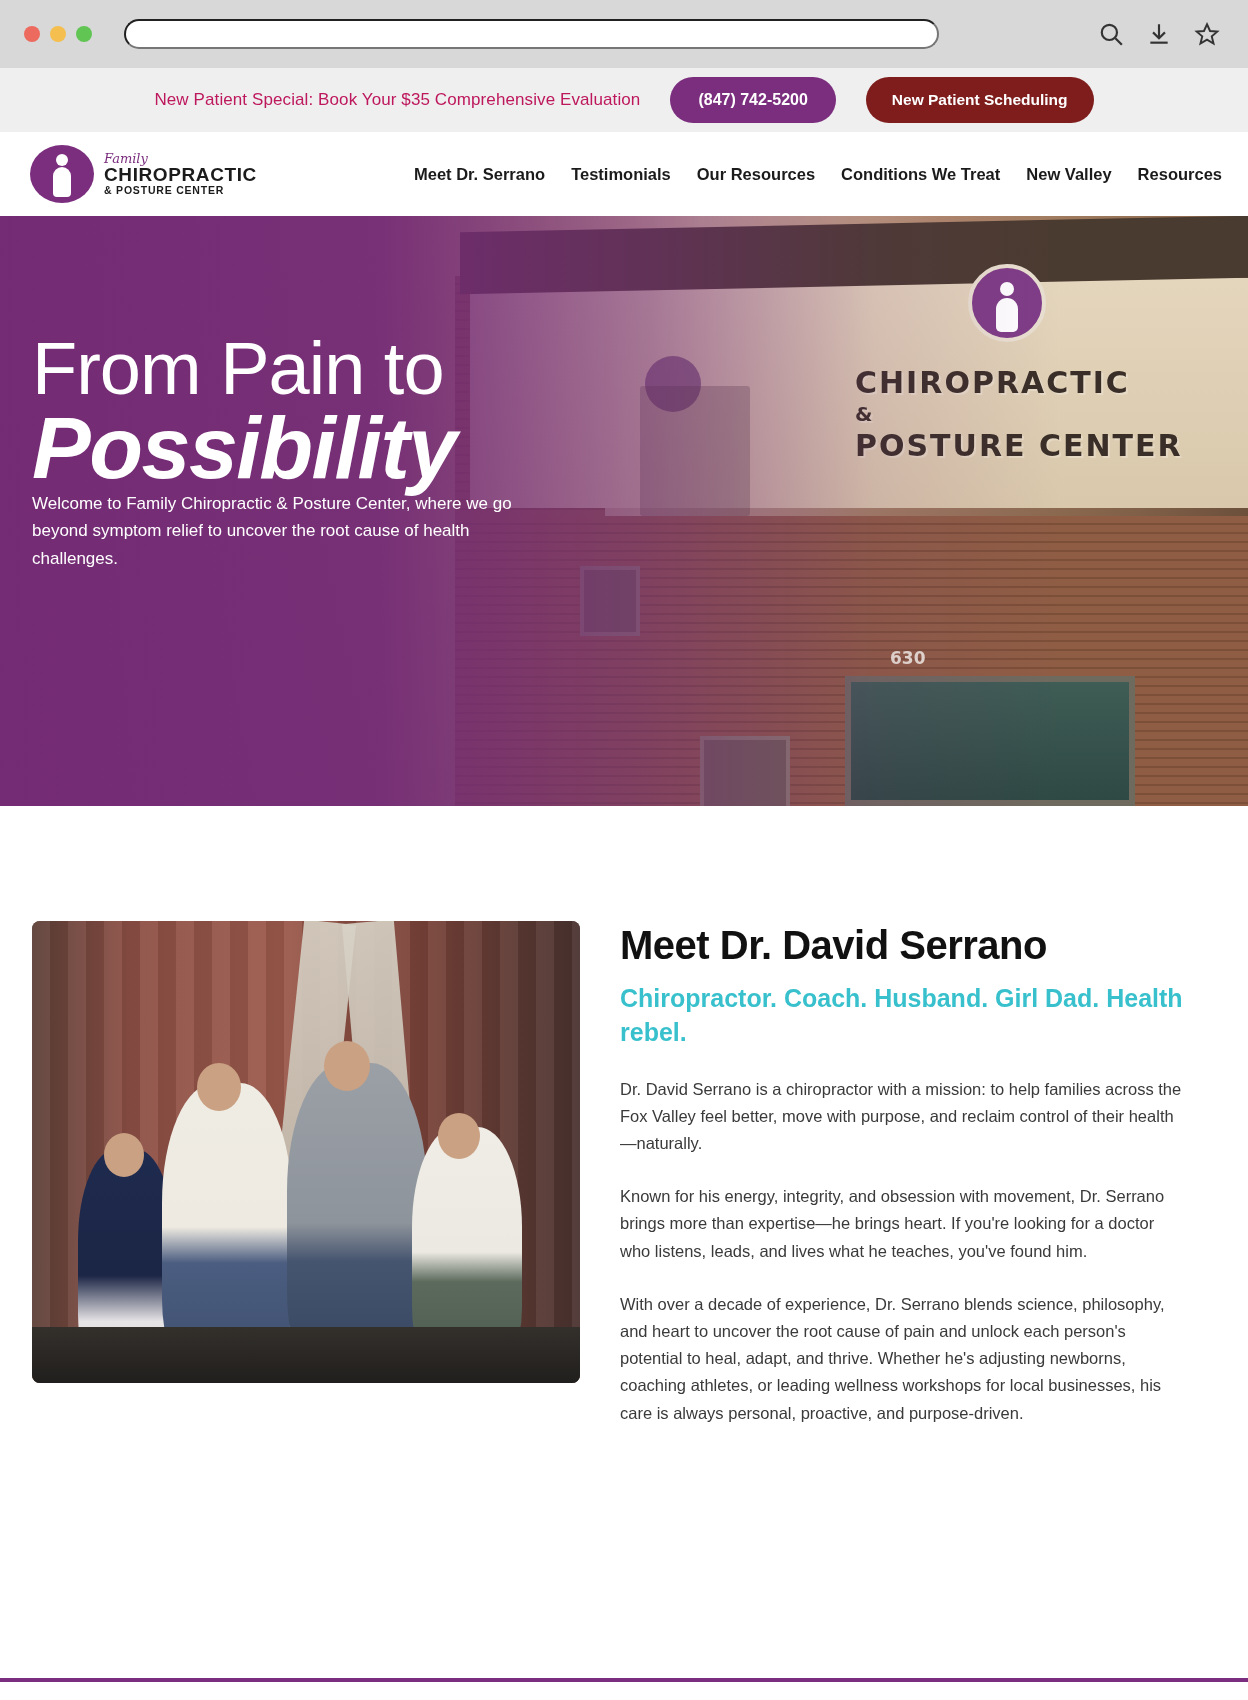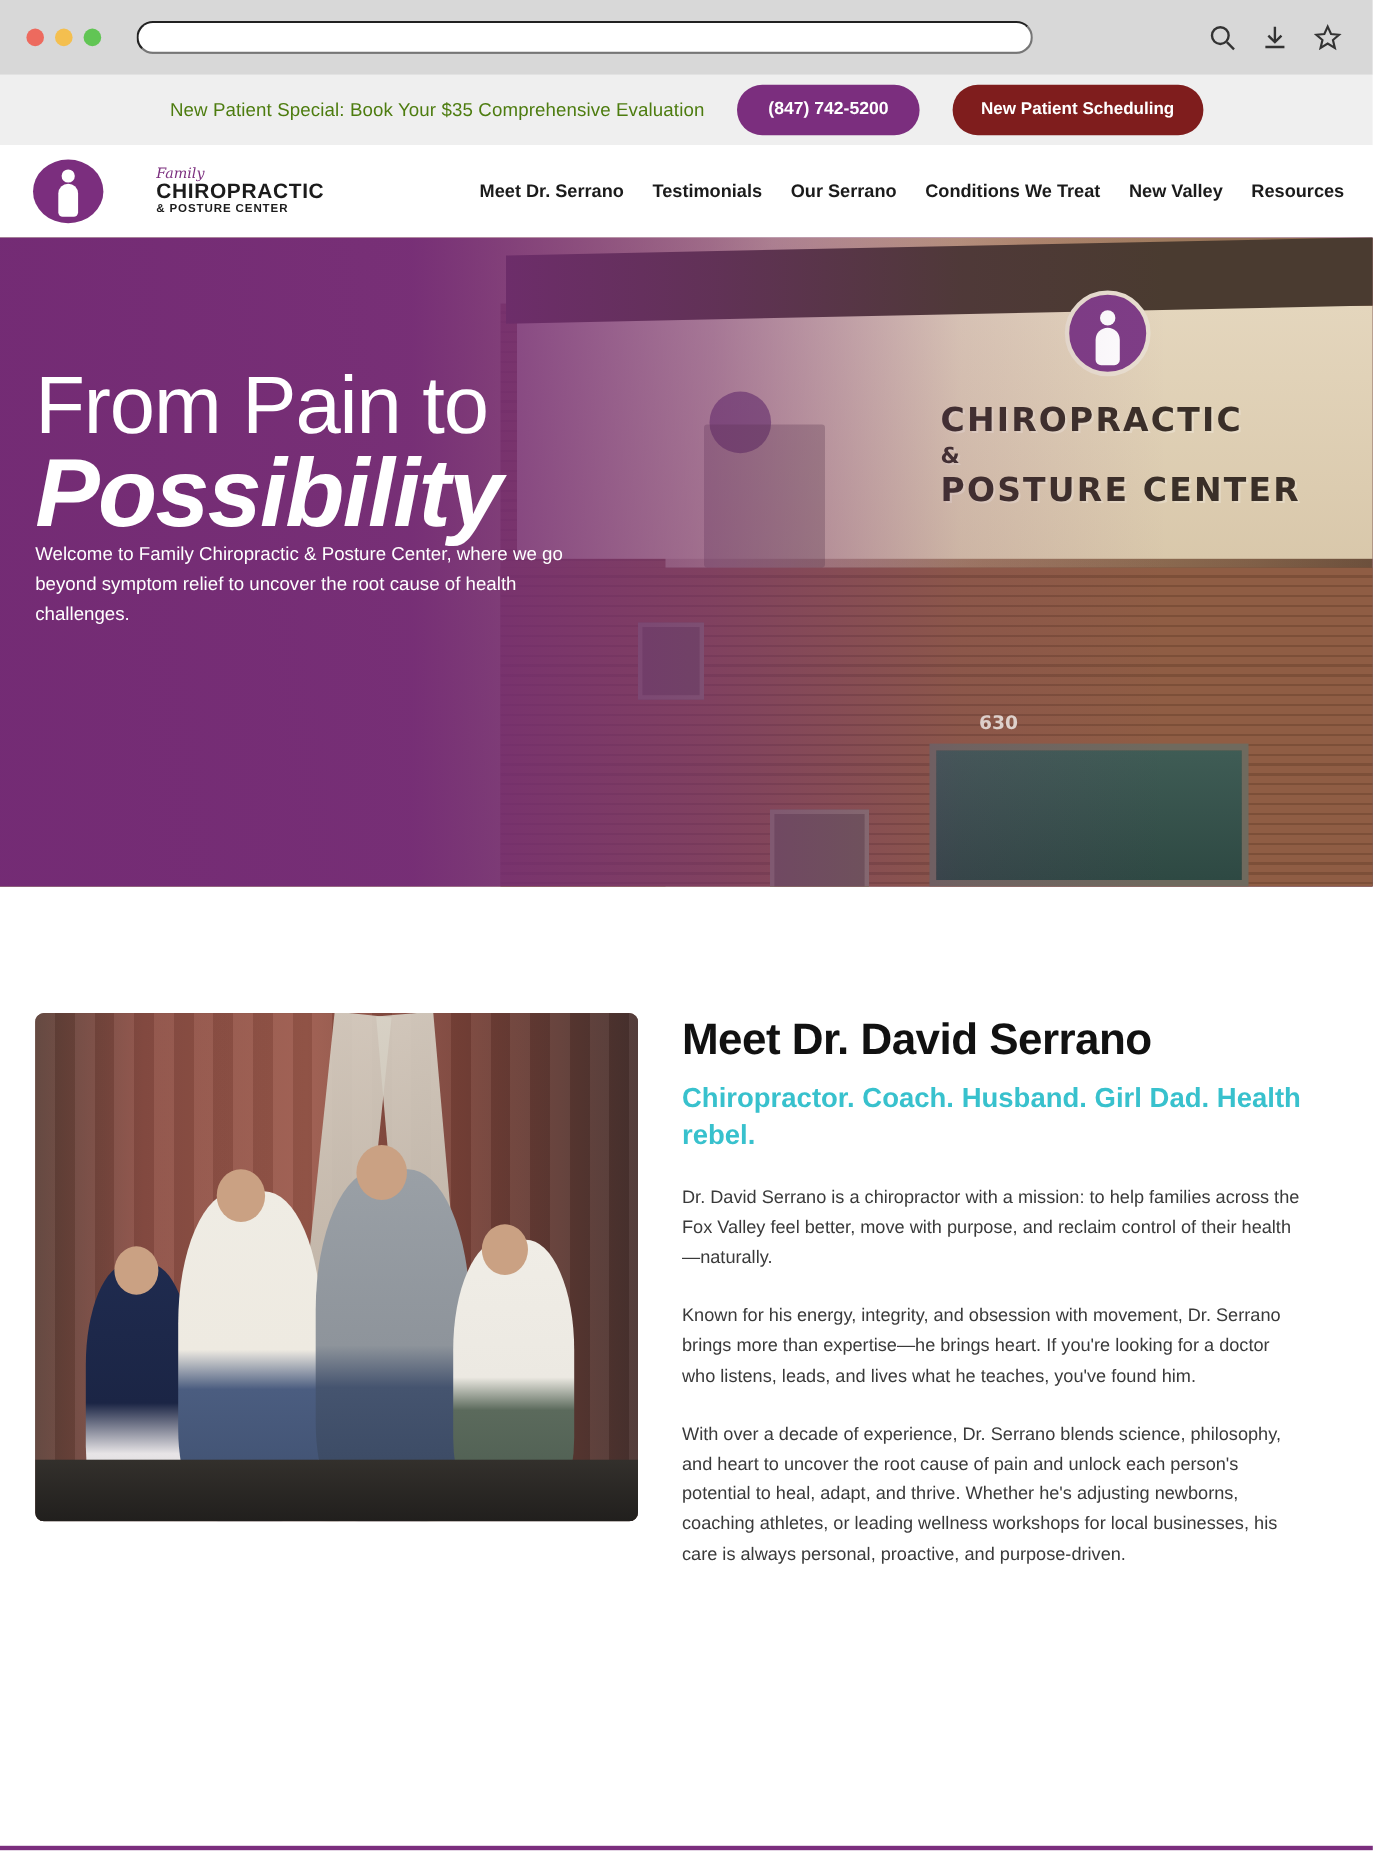--- a/index.html
+++ b/index.html
@@ -41,21 +41,21 @@
     height: 64px;
     background: #efefef;
     display: flex;
     align-items: center;
     justify-content: center;
     gap: 30px;
     padding: 0 24px;
   }
   .announce-text {
     font-size: 17px;
-    color: #4d7c0f;
+    color: #be185d;
     letter-spacing: .1px;
   }
   .btn-phone {
     background: #7b2e7e;
     color: #fff;
     border-radius: 26px;
     padding: 14px 28px;
     font-size: 16px;
     font-weight: bold;
     border: none;
@@ -102,21 +102,21 @@
   }
   .logo-mark::before {
     content: "";
     position: absolute;
     left: 50%; top: 22px;
     width: 18px; height: 30px;
     background: #fff;
     border-radius: 9px 9px 4px 4px;
     transform: translateX(-50%);
   }
-  .logo-text { line-height: 1.05; margin-left: 38px; }
+  .logo-text { line-height: 1.05; }
   .logo-family {
     font-family: "DejaVu Serif", serif;
     font-style: italic;
     color: #7b2e7e;
     font-size: 13px;
   }
   .logo-main { font-size: 19px; font-weight: bold; letter-spacing: .6px; color: #1b1b1b; }
   .logo-sub { font-size: 10.5px; font-weight: bold; letter-spacing: .8px; color: #1b1b1b; }
   .nav-links {
     flex: 1;
@@ -394,21 +394,21 @@
     <div class="logo-mark"></div>
     <div class="logo-text">
       <div class="logo-family">Family</div>
       <div class="logo-main">CHIROPRACTIC</div>
       <div class="logo-sub">&amp; POSTURE CENTER</div>
     </div>
   </div>
   <div class="nav-links">
     <span class="nav-link">Meet Dr. Serrano</span>
     <span class="nav-link">Testimonials</span>
-    <span class="nav-link">Our Serrano</span>
+    <span class="nav-link">Our Resources</span>
     <span class="nav-link">Conditions We Treat</span>
     <span class="nav-link">New Valley</span>
     <span class="nav-link">Resources</span>
     <div class="nav-break"></div>
   </div>
 </div>
 
 <div class="hero">
   <div class="hero-photo">
     <div class="bld-brick-l"></div>

